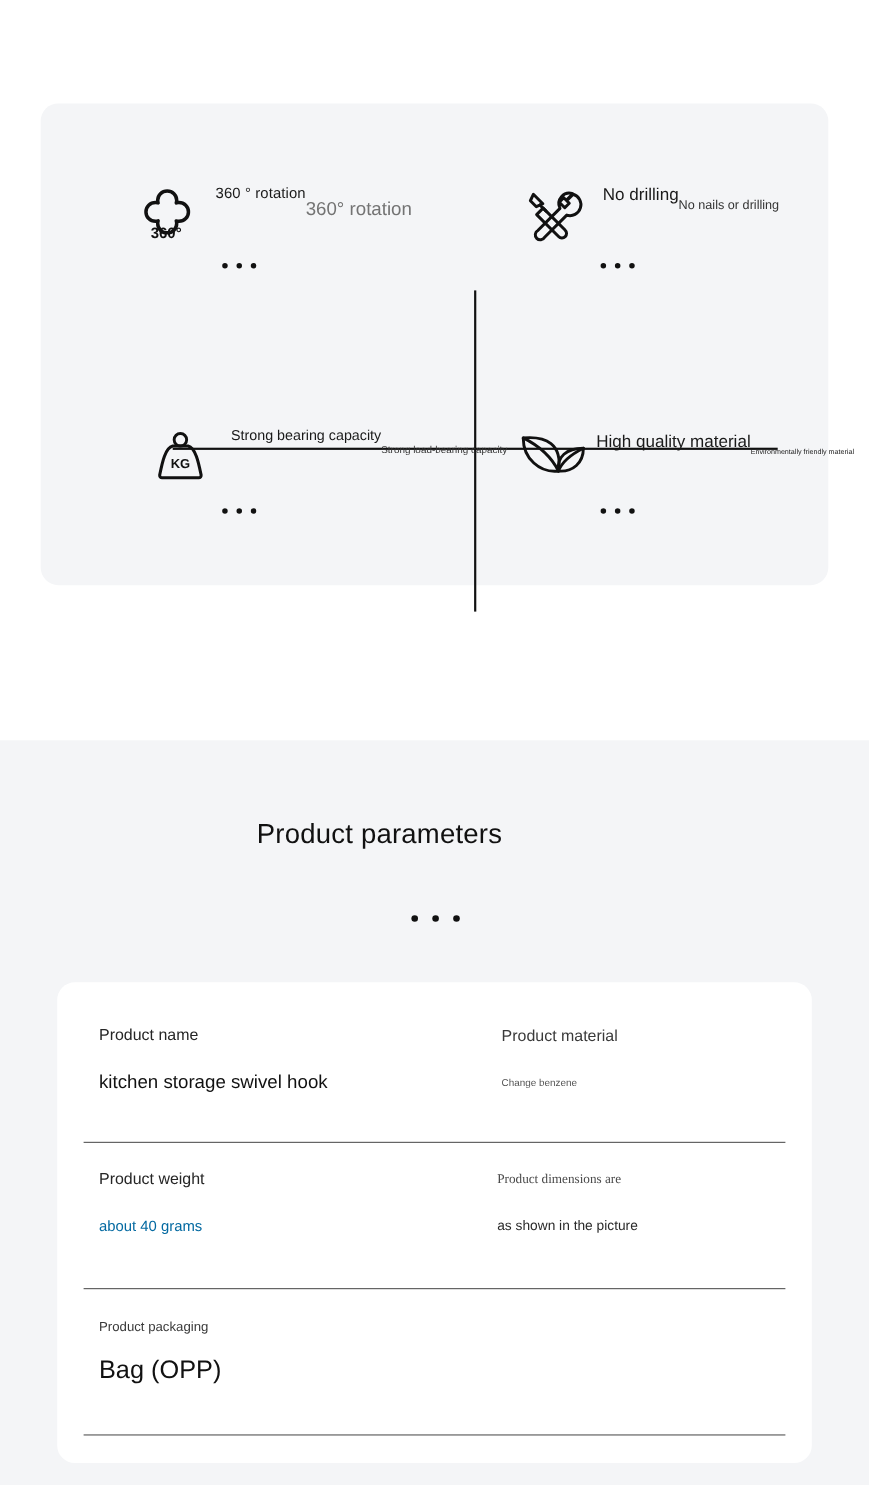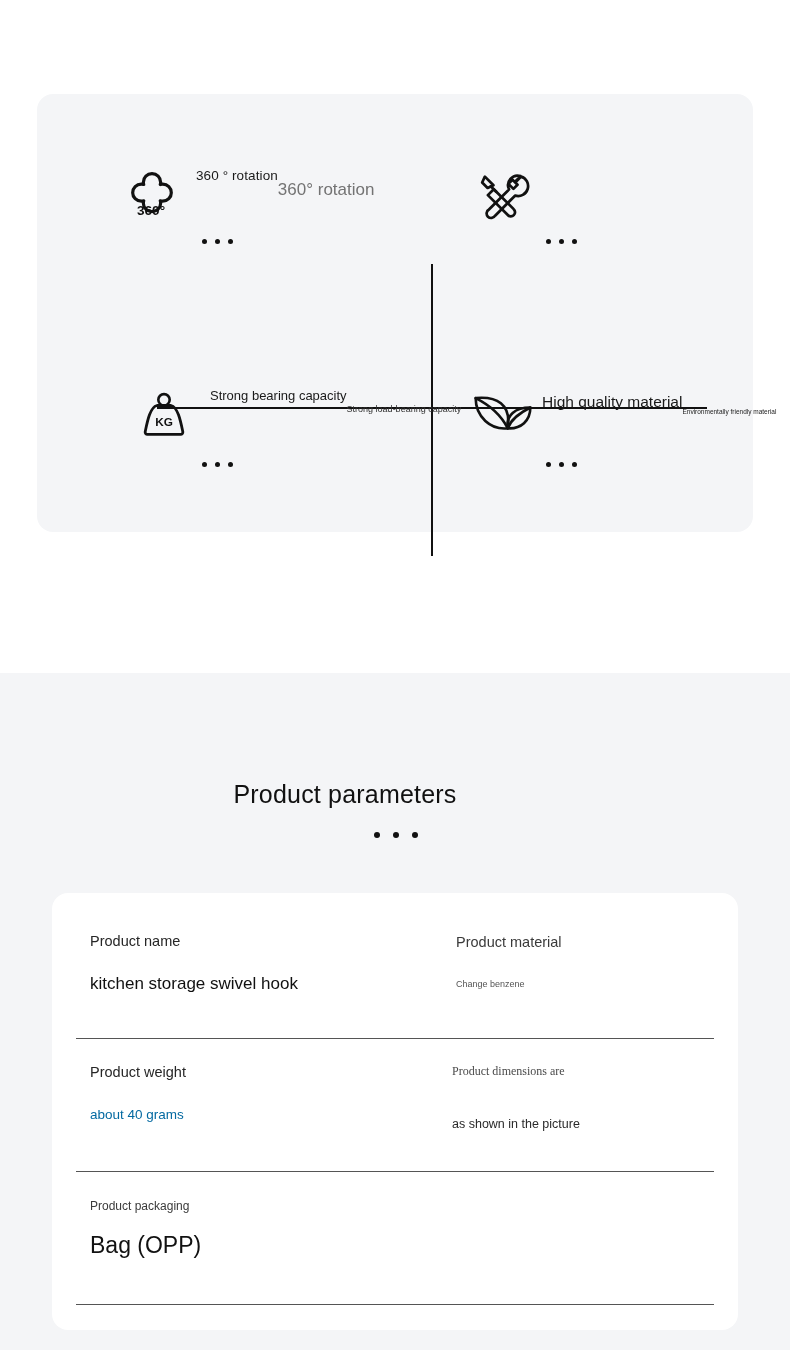--- a/index.html
+++ b/index.html
@@ -134,21 +134,20 @@
     background: #f4f5f7;
   }
   .params-heading {
     position: absolute;
     left: 0; top: 71px;
     width: 690px;
     text-align: center;
     font-size: 25px;
     color: #111111;
     letter-spacing: .2px;
-    margin-top: 36px;
   }
   #dots-params {
     left: 374px;
     top: 159px;
     gap: 13px;
   }
   #dots-params .dot { width: 6px; height: 6px; }
 
   .params-card {
     position: absolute;
@@ -196,21 +195,21 @@
   #cell-product-material .param-label { font-size: 14.5px; color: #3a3a3a; }
   #cell-product-material .param-value { font-size: 9px; color: #555555; margin-top: 28px; }
 
   
   #row-2 { top: 153px; }
   #cell-product-weight   { left: 38px; top: 18px; }
   #cell-product-weight .param-label { font-size: 14.5px; color: #262626; }
   #cell-product-weight .param-value { font-size: 13.5px; color: #0369a1; margin-top: 26px; }
   #cell-product-dims     { left: 400px; top: 18px; }
   #cell-product-dims .param-label { font-size: 12px; color: #4a4a4a; font-family: Liberation Serif, serif; }
-  #cell-product-dims .param-value { font-size: 12.5px; color: #2a2a2a; margin-top: 39px; }
+  #cell-product-dims .param-value { font-size: 12.5px; color: #2a2a2a; margin-top: 29px; }
 
   
   #row-3 { top: 286px; }
   #cell-product-packaging { left: 38px; top: 20px; }
   #cell-product-packaging .param-label { font-size: 12px; color: #3a3a3a; }
   #cell-product-packaging .param-value { font-size: 23px; color: #111111; margin-top: 18px; }
 </style>
 </head>
 <body>
 
@@ -248,20 +247,24 @@
 
           <path d="M52 9.5 L45.5 16 L48 18.5 L43.5 23 L38 17.5 L42.5 13 L45 15.5 L51.5 9 
                    a10.5 10.5 0 0 0 -12.8 14.6 L16.5 45.8 a5 5 0 1 0 6.8 6.8 L45.5 30.4
                    A10.5 10.5 0 0 0 52 9.5 Z"></path>
 
           <path d="M12 9.5 L9 16 L15 22 L21.5 19 Z"></path>
           <path d="M18.5 20.2 L24.5 26.2"></path>
           <path d="M21.8 23.4 L43.8 45.4 a4.6 4.6 0 1 1 -6.5 6.5 L15.3 29.9 Z"></path>
         </g>
       </svg>
+    </span>
+    <span class="feature-text">
+      <span class="feature-title-md" style="font-size:15.5px;">No drilling</span>
+      <span class="feature-sub-sm">No nails or drilling</span>
     </span>
   </div>
   <div class="dots" id="dots-nodrill">
     <span class="dot"></span>
     <span class="dot"></span>
     <span class="dot"></span>
   </div>
 
   <div class="feature" id="feature-bearing">
     <span class="feature-icon">

